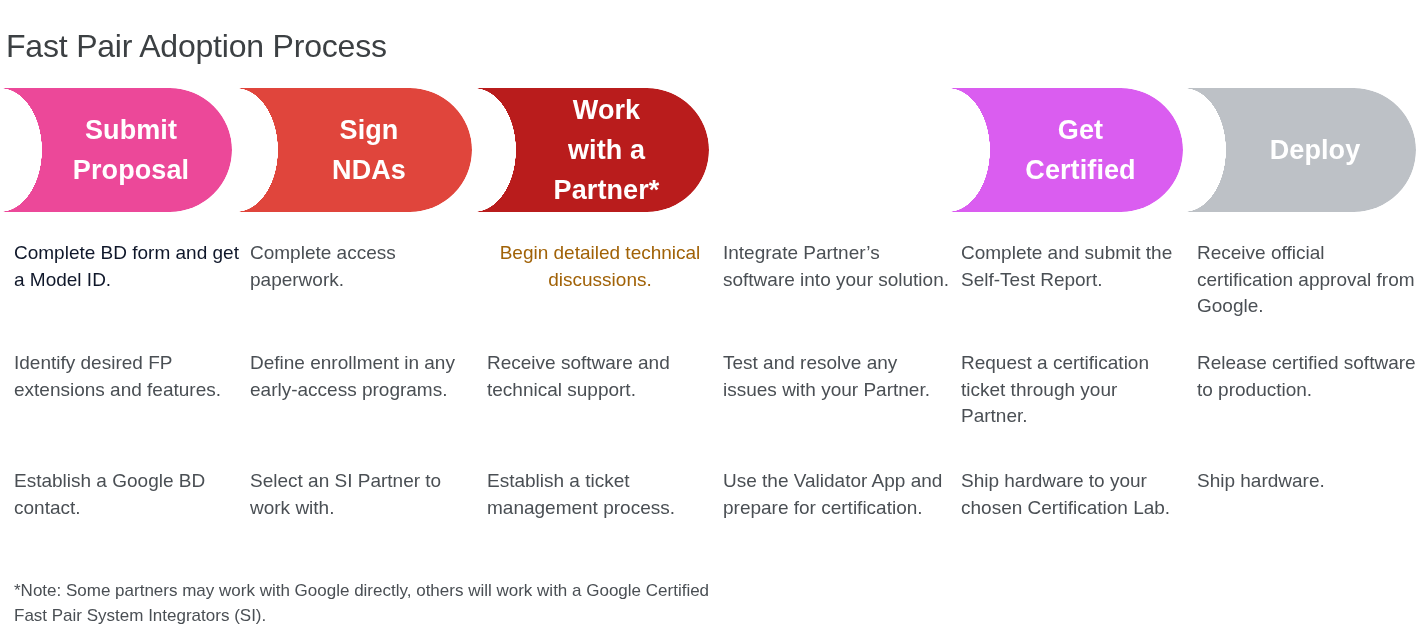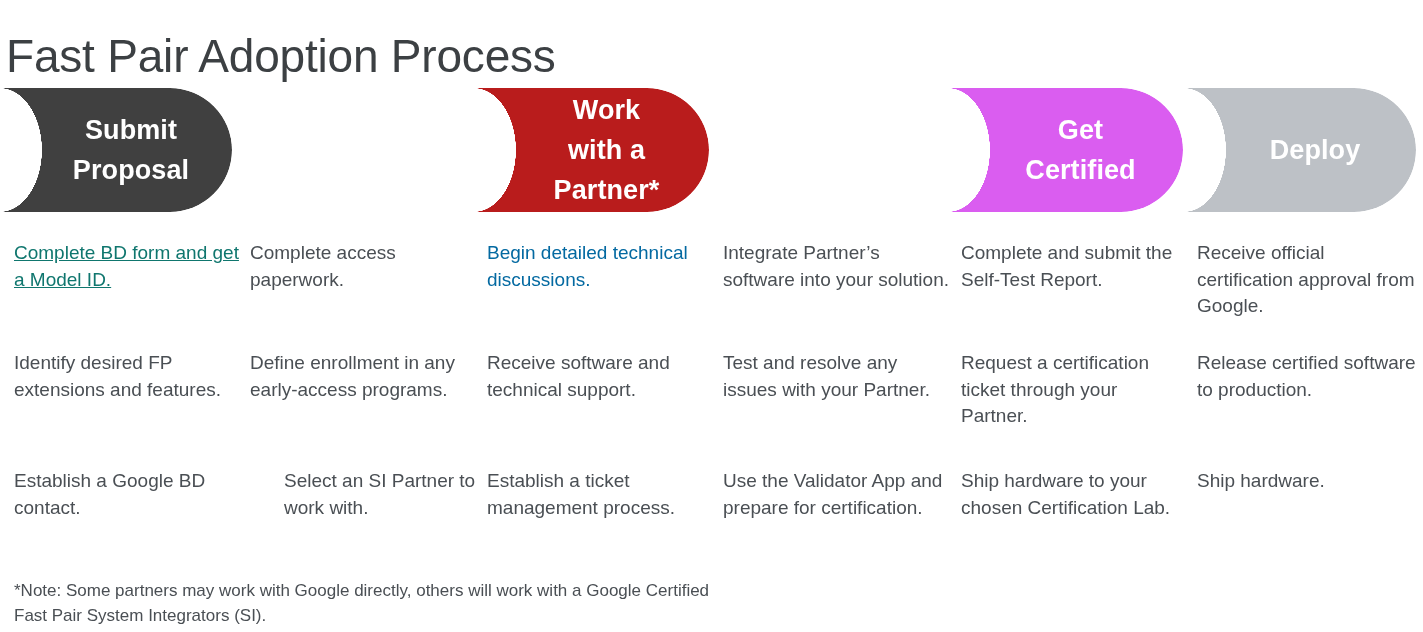--- a/index.html
+++ b/index.html
@@ -14,21 +14,21 @@
     overflow: hidden;
     font-family: "Liberation Sans", sans-serif;
     -webkit-font-smoothing: antialiased;
   }
 
   
   .page-title {
     position: absolute;
     left: 6px;
     top: -4px;
-    font-size: 46px;
+    font-size: 32px;
     line-height: 58px;
     font-weight: 400;
     color: #3c4043;
     letter-spacing: -0.2px;
     white-space: nowrap;
   }
 
   
   .chevron-row {
     position: absolute;
@@ -116,25 +116,29 @@
     color: #4a4f54;
   }
 </style>
 </head>
 <body style="background: rgb(255, 255, 255);">
 
 <h1 class="page-title" style="color: rgb(60, 64, 67);">Fast Pair Adoption Process</h1>
 
 <div class="chevron-row">
 
-  <div class="chevron c0" style="background-color: #404040;">
+  <div class="chevron c0" style="background-color: #ec4899;">
     <span class="chevron-label">Submit
 Proposal</span>
   </div>
 
+  <div class="chevron c1" style="background-color: rgb(224, 69, 60);">
+    <span class="chevron-label">Sign
+NDAs</span>
+  </div>
 
   <div class="chevron c2" style="background-color: #b91c1c;">
     <span class="chevron-label">Work
 with a
 Partner*</span>
   </div>
 
 
   <div class="chevron c4" style="background-color: rgb(218, 93, 240);">
     <span class="chevron-label">Get
@@ -143,33 +147,33 @@
 
   <div class="chevron c5" style="background-color: rgb(189, 193, 198);">
     <span class="chevron-label">Deploy</span>
   </div>
 
 </div>
 
 <div class="steps-grid">
 
   <div class="step-col s0">
-    <div class="bullet-row r0" style="color: #0f766e; text-decoration: underline;">Complete BD form and get a Model ID.</div>
+    <div class="bullet-row r0" style="color: #0f172a;">Complete BD form and get a Model ID.</div>
     <div class="bullet-row r1" style="color: rgb(74, 79, 84);">Identify desired FP extensions and features.</div>
     <div class="bullet-row r2" style="color: rgb(74, 79, 84);">Establish a Google BD contact.</div>
   </div>
 
   <div class="step-col s1">
     <div class="bullet-row r0" style="color: rgb(74, 79, 84);">Complete access paperwork.</div>
     <div class="bullet-row r1" style="color: rgb(74, 79, 84);">Define enrollment in any early-access programs.</div>
-    <div class="bullet-row r2" style="color: rgb(74, 79, 84); margin-left: 34px;">Select an SI Partner to work with.</div>
+    <div class="bullet-row r2" style="color: rgb(74, 79, 84);">Select an SI Partner to work with.</div>
   </div>
 
   <div class="step-col s2">
-    <div class="bullet-row r0" style="color: #0369a1;">Begin detailed technical discussions.</div>
+    <div class="bullet-row r0" style="color: #a16207; text-align: center;">Begin detailed technical discussions.</div>
     <div class="bullet-row r1" style="color: rgb(74, 79, 84);">Receive software and technical support.</div>
     <div class="bullet-row r2" style="color: rgb(74, 79, 84);">Establish a ticket management process.</div>
   </div>
 
   <div class="step-col s3">
     <div class="bullet-row r0" style="color: rgb(74, 79, 84);">Integrate Partner’s software into your solution.</div>
     <div class="bullet-row r1" style="color: rgb(74, 79, 84);">Test and resolve any issues with your Partner.</div>
     <div class="bullet-row r2" style="color: rgb(74, 79, 84);">Use the Validator App and prepare for certification.</div>
   </div>
 

